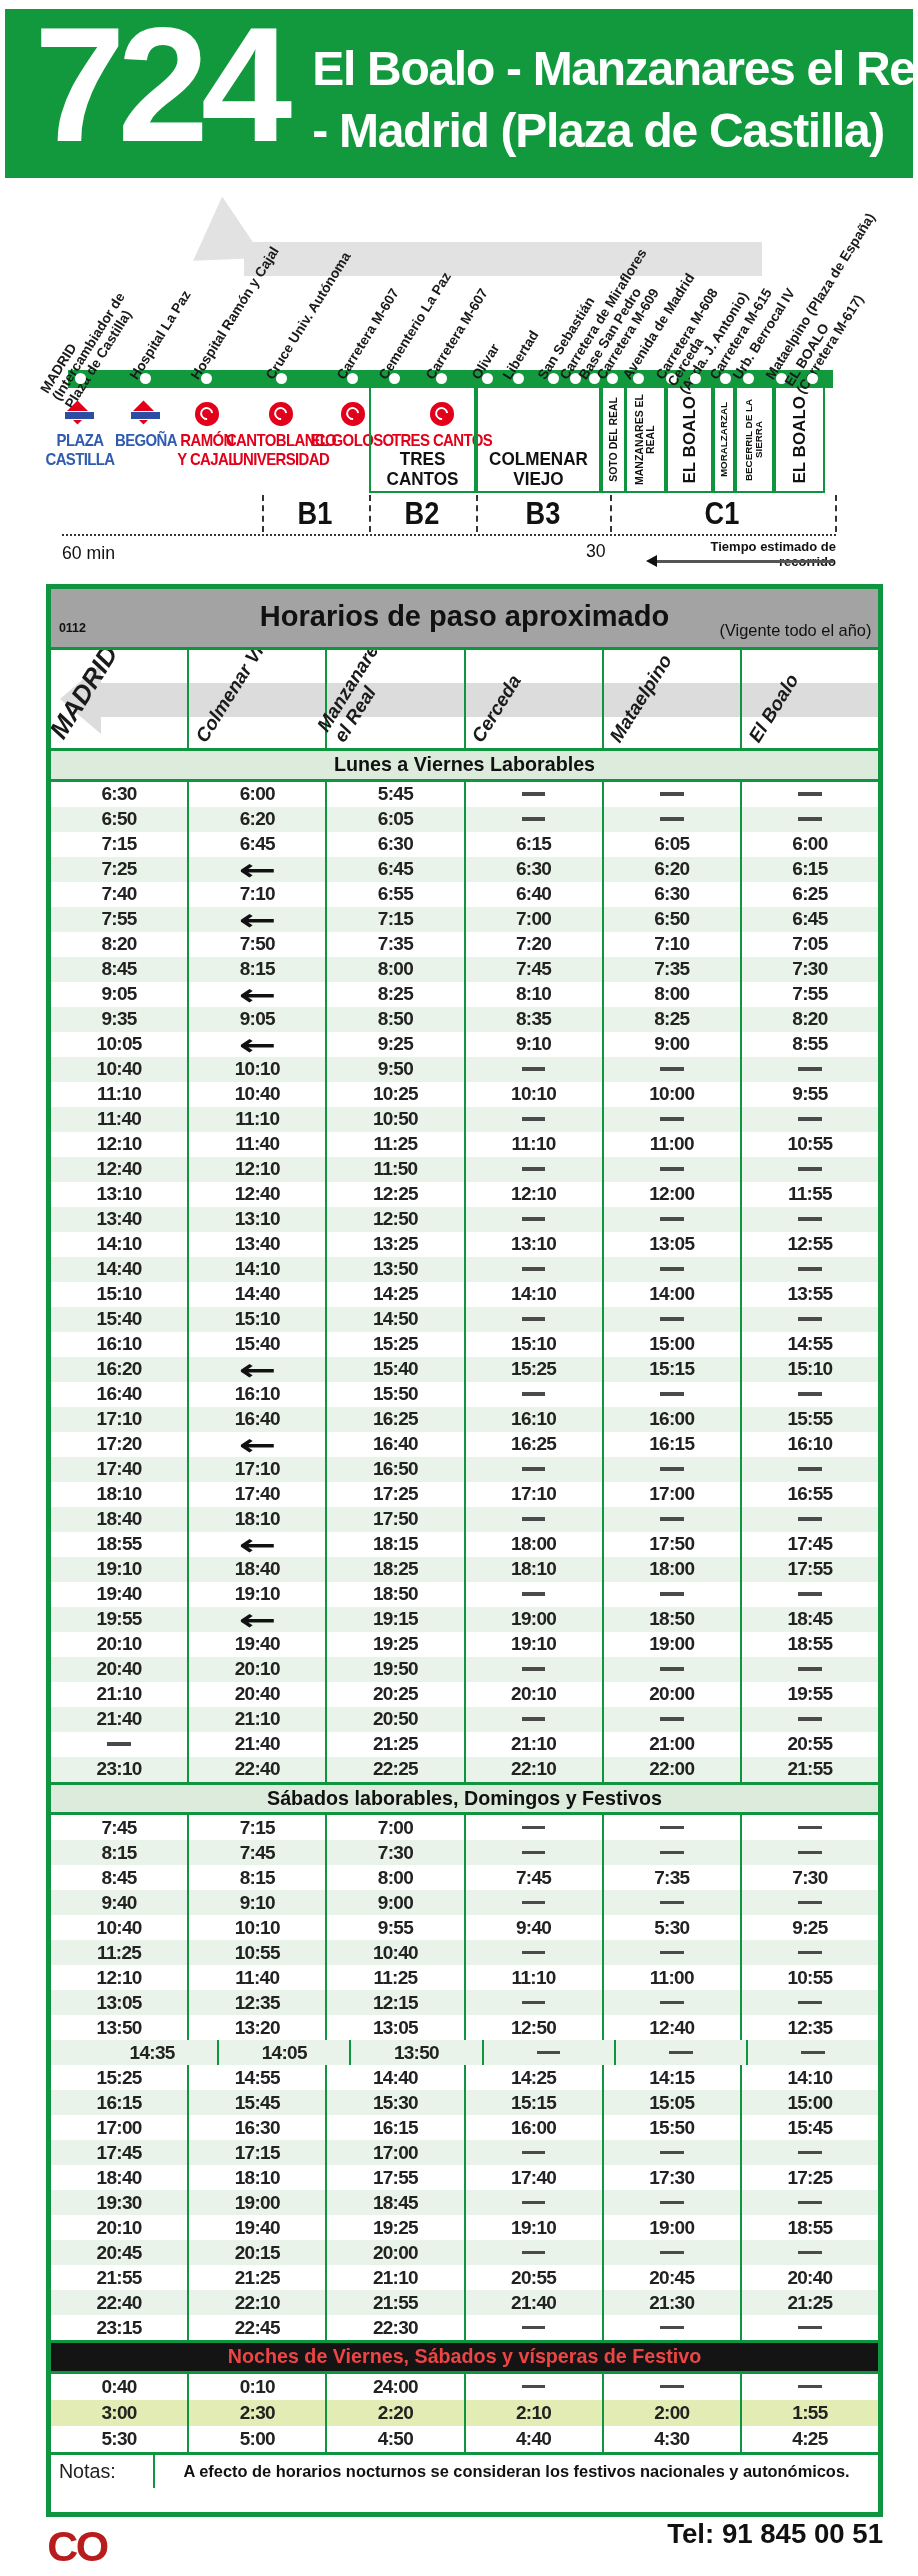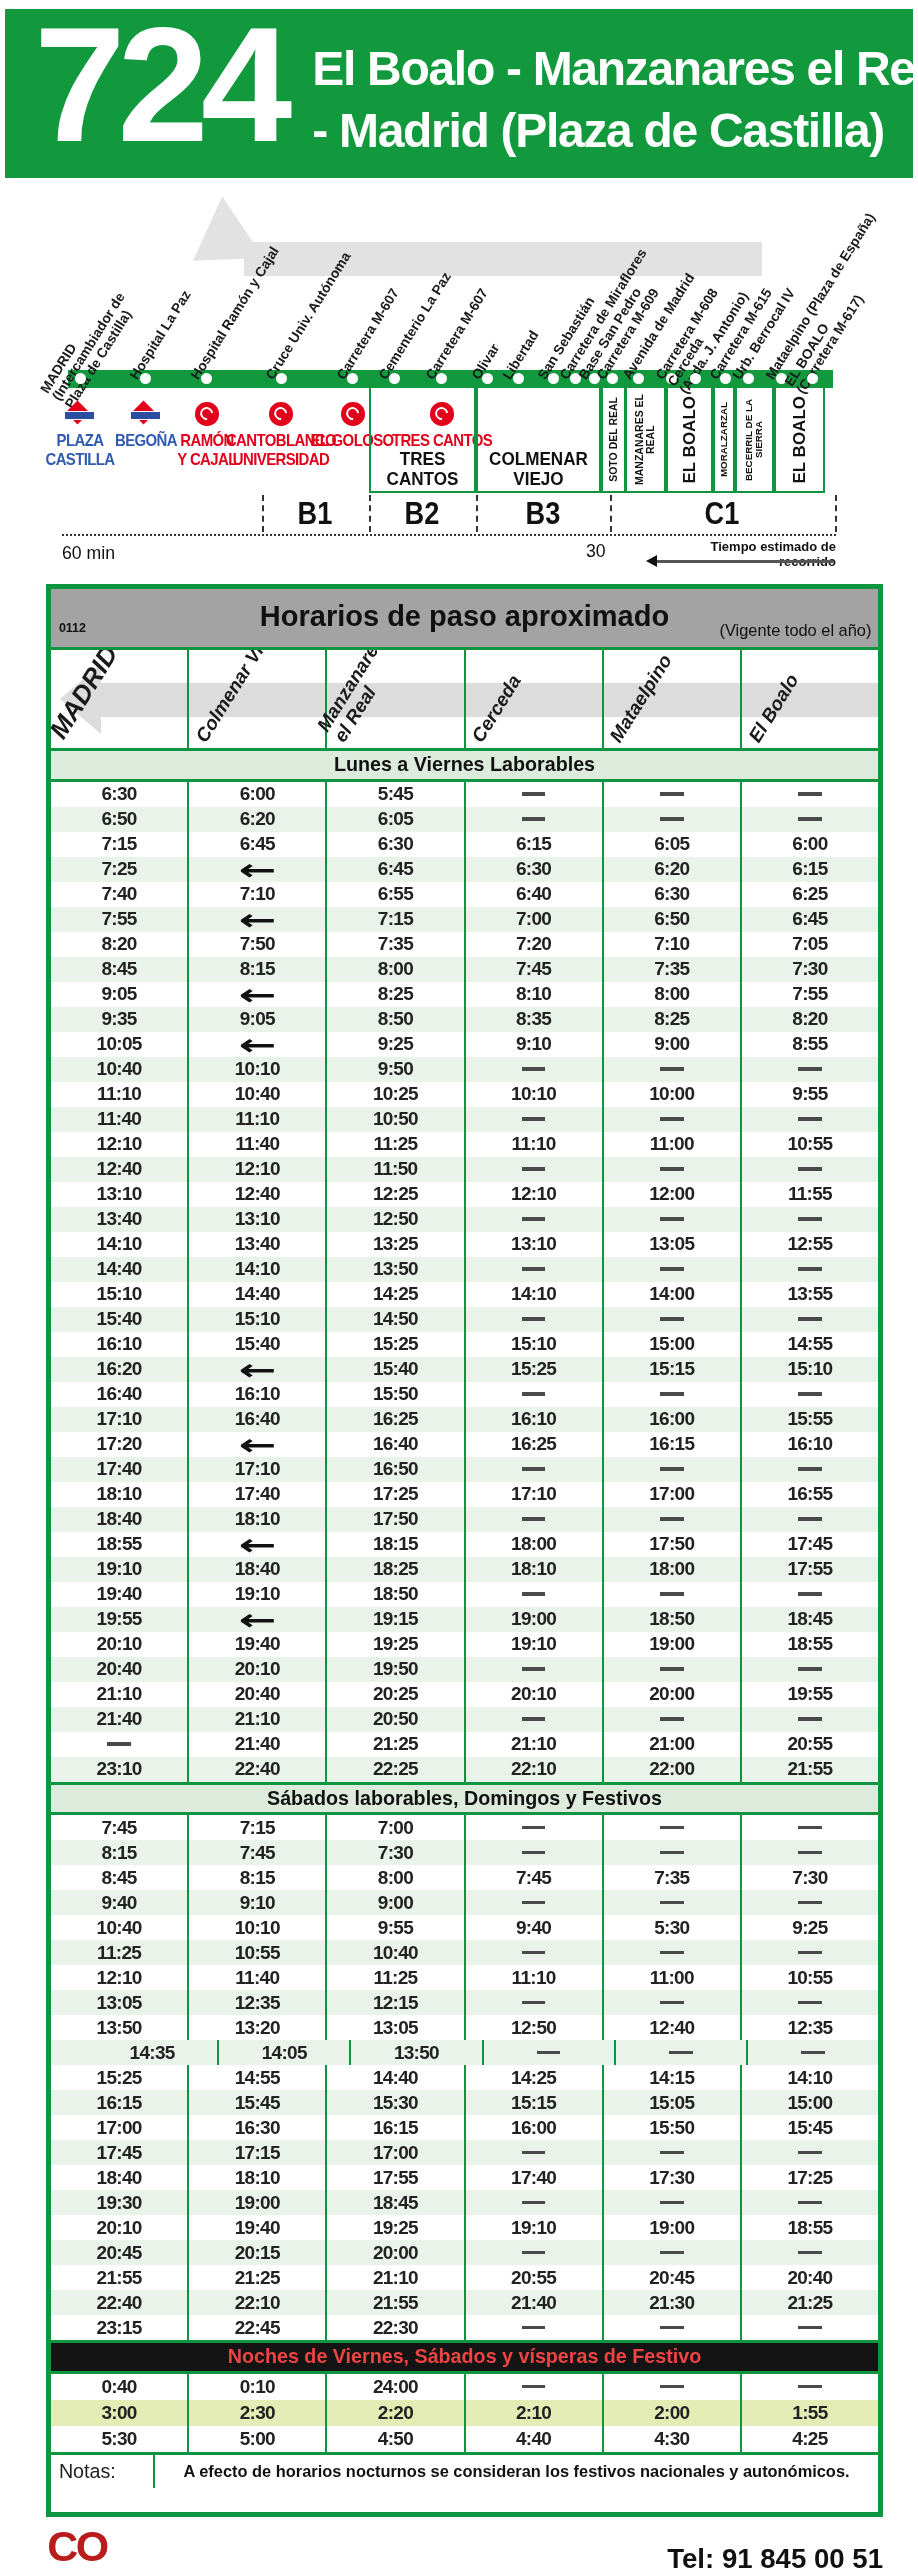--- a/index.html
+++ b/index.html
@@ -93,21 +93,21 @@
   .notes-text{flex:1;display:flex;align-items:center;justify-content:center;
               font-weight:bold;font-size:16.4px;color:#111;}
 
   
   .footer{position:absolute;left:46px;top:2522px;width:837px;height:53px;}
   .logo{position:absolute;left:1.3px;top:0px;font-size:43px;font-weight:bold;color:#b91c1c;
         letter-spacing:-2.6px;}
   .company-block{position:absolute;left:72px;top:3.9px;font-size:18.4px;line-height:22px;}
   .company{font-weight:bold;color:#111;}
   .addr{color:#8a8a8a;}
-  .phone{position:absolute;right:0;top:-3.9px;font-size:27.6px;font-weight:bold;color:#111;margin-top:25px;}
+  .phone{position:absolute;right:0;top:-3.9px;font-size:27.6px;font-weight:bold;color:#111;}
 </style>
 </head>
 <body>
 
 <div id="canvas">
 
   <div class="banner">
     <div class="route-number">724</div>
     <div class="route-title">
       <div>El Boalo - Manzanares el Real</div>

